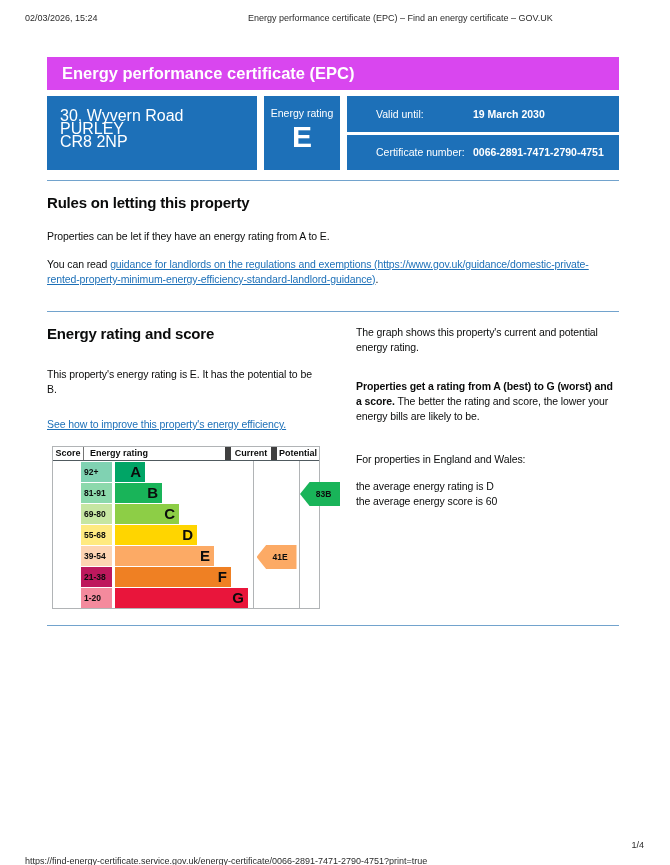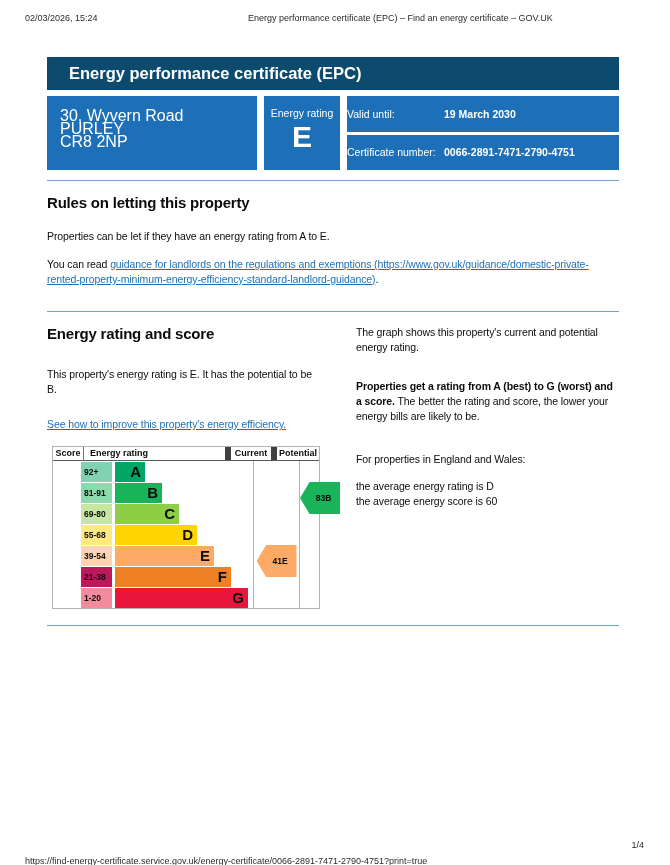--- a/index.html
+++ b/index.html
@@ -9,33 +9,33 @@
   
   .print-header { position:absolute; top:13px; left:0; width:670px; font-size:9px; color:#2b2b2b; }
   .ph-date { position:absolute; left:25px; top:0; }
   .ph-title { position:absolute; left:248px; top:0; }
   .print-footer { position:absolute; top:840px; left:0; width:670px; font-size:9px; color:#2b2b2b; }
   .pf-url { position:absolute; left:25px; top:16px; }
   .pf-page { position:absolute; right:26px; top:0; }
 
   .page { position:absolute; left:47px; top:57px; width:572px; }
 
-  .banner-black { background:#0c4a6e; height:33px; line-height:33px; padding-left:22px;
+  .banner-black { background:#d946ef; height:33px; line-height:33px; padding-left:15px;
     color:#ffffff; font-size:16.5px; font-weight:bold; }
 
   .summary { display:flex; margin-top:6px; height:74px; }
   .sum-address { width:210px; background:#1d70b8; color:#fff; padding:13px 0 0 13px;
     font-size:16px; line-height:13px; }
   .sum-gap { width:7px; background:#fff; }
   .sum-rating { width:76px; background:#1d70b8; color:#fff; text-align:center; padding-top:11px; }
   .sum-rating .lbl { font-size:10.5px; }
   .sum-rating .big { font-size:30px; font-weight:bold; line-height:36px; }
   .sum-right { flex:1; display:flex; flex-direction:column; }
   .sum-row { flex:1; background:#1d70b8; color:#fff; display:flex; align-items:center;
-    padding-left:0; font-size:10.5px; }
+    padding-left:29px; font-size:10.5px; }
   .sum-row + .sum-row { margin-top:3px; }
   .sum-row .lbl { width:97px; }
   .sum-row .val { font-weight:bold; }
 
   .prop-table { margin-top:1px; }
   .prop-row { height:22px; display:flex; align-items:center; border-bottom:1px solid #b1b4b6;
     font-size:10.5px; }
   .prop-row .lbl { width:293px; padding-left:5px; }
 
   .divider { border:none; border-top:1.5px solid #72a3cd; }
@@ -69,21 +69,21 @@
   .h-rating { padding-left:6px; }
   .h-cur, .h-pot { text-align:center; border-left:6px solid #404040; }
   .c-row { display:grid; grid-template-columns:31px 141px 46px 1fr; height:21px;margin-left:28px; }
   .score-cell { height:20px; margin-top:1px; font-size:8.5px; font-weight:bold;
     padding-left:3px; line-height:20px; }
   .bar-wrap { position:relative; }
   .bar { height:20px; margin-top:1px; margin-left:3px; text-align:right; }
   .bar span { font-size:15px; font-weight:bold; line-height:20px; padding-right:4px; color:#0b0c0c; }
   .cell-cur, .cell-pot { border-left:1px solid #b1b4b6; display:flex; align-items:center;
     justify-content:center; }
-  .arrow { height:32px; width:40px; display:flex; align-items:center; justify-content:center;
+  .arrow { height:24px; width:40px; display:flex; align-items:center; justify-content:center;
     padding-left:7px; font-size:8.5px; font-weight:bold; color:#0b0c0c;
     clip-path:polygon(0 50%, 24% 0, 100% 0, 100% 100%, 24% 100%); }
 </style>
 </head>
 <body>
 
 <div class="print-header">
   <span class="ph-date">02/03/2026, 15:24</span>
   <span class="ph-title">Energy performance certificate (EPC) – Find an energy certificate – GOV.UK</span>
 </div>

